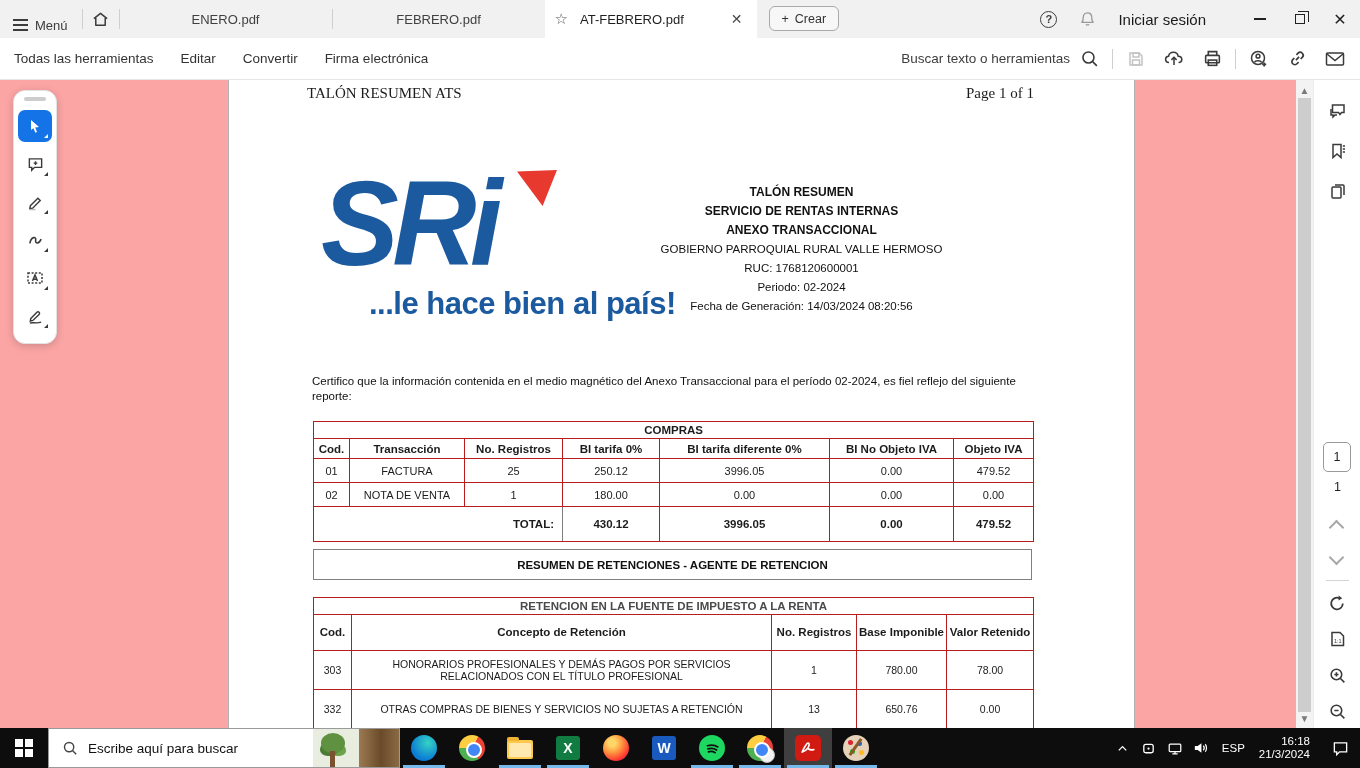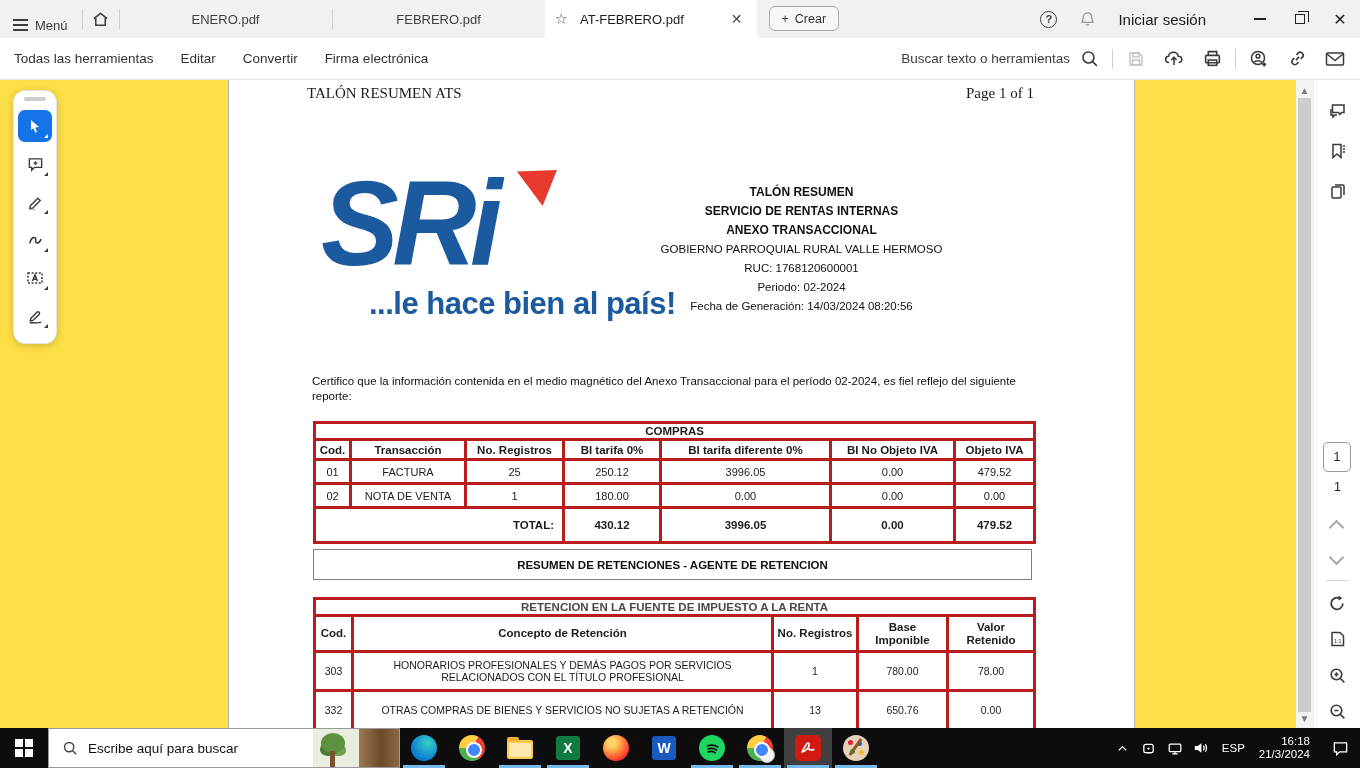--- a/index.html
+++ b/index.html
@@ -33,21 +33,21 @@
   .tool-item { margin-left:27px; cursor:pointer; }
   .tool-item:first-child { margin-left:14px;text-align:right; }
   .tbr { margin-left:auto; display:flex; align-items:center; gap:0; }
   .search-lbl { font-size:13.5px; color:#3d3d3d; cursor:pointer; }
   .tb-ic { width:38px; height:30px; display:flex; align-items:center; justify-content:center; cursor:pointer; }
   .tb-ic svg { stroke:#3a3a3a; fill:none; stroke-width:1.5; }
   .tb-ic.disabled svg { stroke:#c3c3c3; }
   .tbr .v-div { margin:0 4px; }
 
   
-  .main { position:absolute; top:80px; left:0; width:1360px; height:648px; background:#fde047; }
+  .main { position:absolute; top:80px; left:0; width:1360px; height:648px; background:#fca5a5; }
   .page { position:absolute; left:228px; top:0; width:907px; height:648px; background:#fff; border-left:1px solid #b3b3b3; border-right:1px solid #b3b3b3; overflow:hidden; }
 
   
   .tools { position:absolute; left:13px; top:10px; width:44px; background:#fff; border:1px solid #e3e3e3; border-radius:12px; box-shadow:0 2px 8px rgba(0,0,0,.18); padding:6px 0 8px; display:flex; flex-direction:column; align-items:center; }
   .drag-handle { width:22px; height:4px; border-radius:2px; background:#cdcdcd; margin-bottom:6px; }
   .tool-btn { width:34px; height:32px; margin:3px 0; border-radius:7px; display:flex; align-items:center; justify-content:center; position:relative; cursor:pointer; }
   .tool-btn svg { stroke:#3a3a3a; fill:none; stroke-width:1.5; }
   .tool-btn.sel { background:#1473e6; }
   .tool-btn.sel svg { stroke:#fff; }
   .tool-btn::after { content:""; position:absolute; right:4px; bottom:4px; border-left:4px solid transparent; border-bottom:4px solid #3a3a3a; }
@@ -73,21 +73,21 @@
   .doc-serif { font-family:"Liberation Serif",serif; font-size:15px; color:#1c1c1c; position:absolute; }
   .sri-logo { position:absolute; left:92px; top:88px; width:230px; color:#1c5aa0; }
   .sri-word { font-weight:bold; font-style:italic; font-size:108px; line-height:100px; letter-spacing:-6px; transform:scale(1.08,1.12); transform-origin:left top; display:inline-block; }
   .sri-tri { position:absolute; left:196px; top:2px; width:40px; height:36px; background:#e8392f; clip-path:polygon(0 4%, 100% 0, 64% 100%); }
   .sri-tag { font-weight:bold; font-size:31px; letter-spacing:-0.5px; margin-top:18px; white-space:nowrap;margin-left:48px; }
   .org { position:absolute; left:340px; top:103px; width:465px; text-align:center; font-size:11.5px; line-height:19px; color:#111; }
   .org .b { font-weight:bold; font-size:12px; }
   .cert { position:absolute; left:83px; top:294px; width:728px; font-size:11.5px; line-height:14.5px; color:#111; }
 
   table.t { position:absolute; left:84px; border-collapse:collapse; table-layout:fixed; width:720px; font-size:11px; color:#1c1c1c; }
-  .t td, .t th { border:3px solid #b91c1c; text-align:center; vertical-align:middle; padding:1px 2px; }
+  .t td, .t th { border:1px solid #b91c1c; text-align:center; vertical-align:middle; padding:1px 2px; }
   .t .title td { font-weight:bold; font-size:11.5px; height:17px; padding:0; }
   .t th { font-weight:bold; font-size:11.5px; }
   .compras { top:341px; }
   .compras th { height:20px; }
   .compras td.cell { height:24px; }
   .compras .total td { height:35px; font-weight:bold; font-size:11.5px; }
   .compras .total .tl { text-align:right; padding-right:8px; border-right:1px solid #7f7f7f; }
   .resumen-box { position:absolute; left:84px; top:469px; width:719px; height:31px; border:1px solid #7f7f7f; display:flex; align-items:center; justify-content:center; font-weight:bold; font-size:11.5px; color:#111; }
   .retencion { top:517px; }
   .retencion .title td { color:#4a4a4a; }

